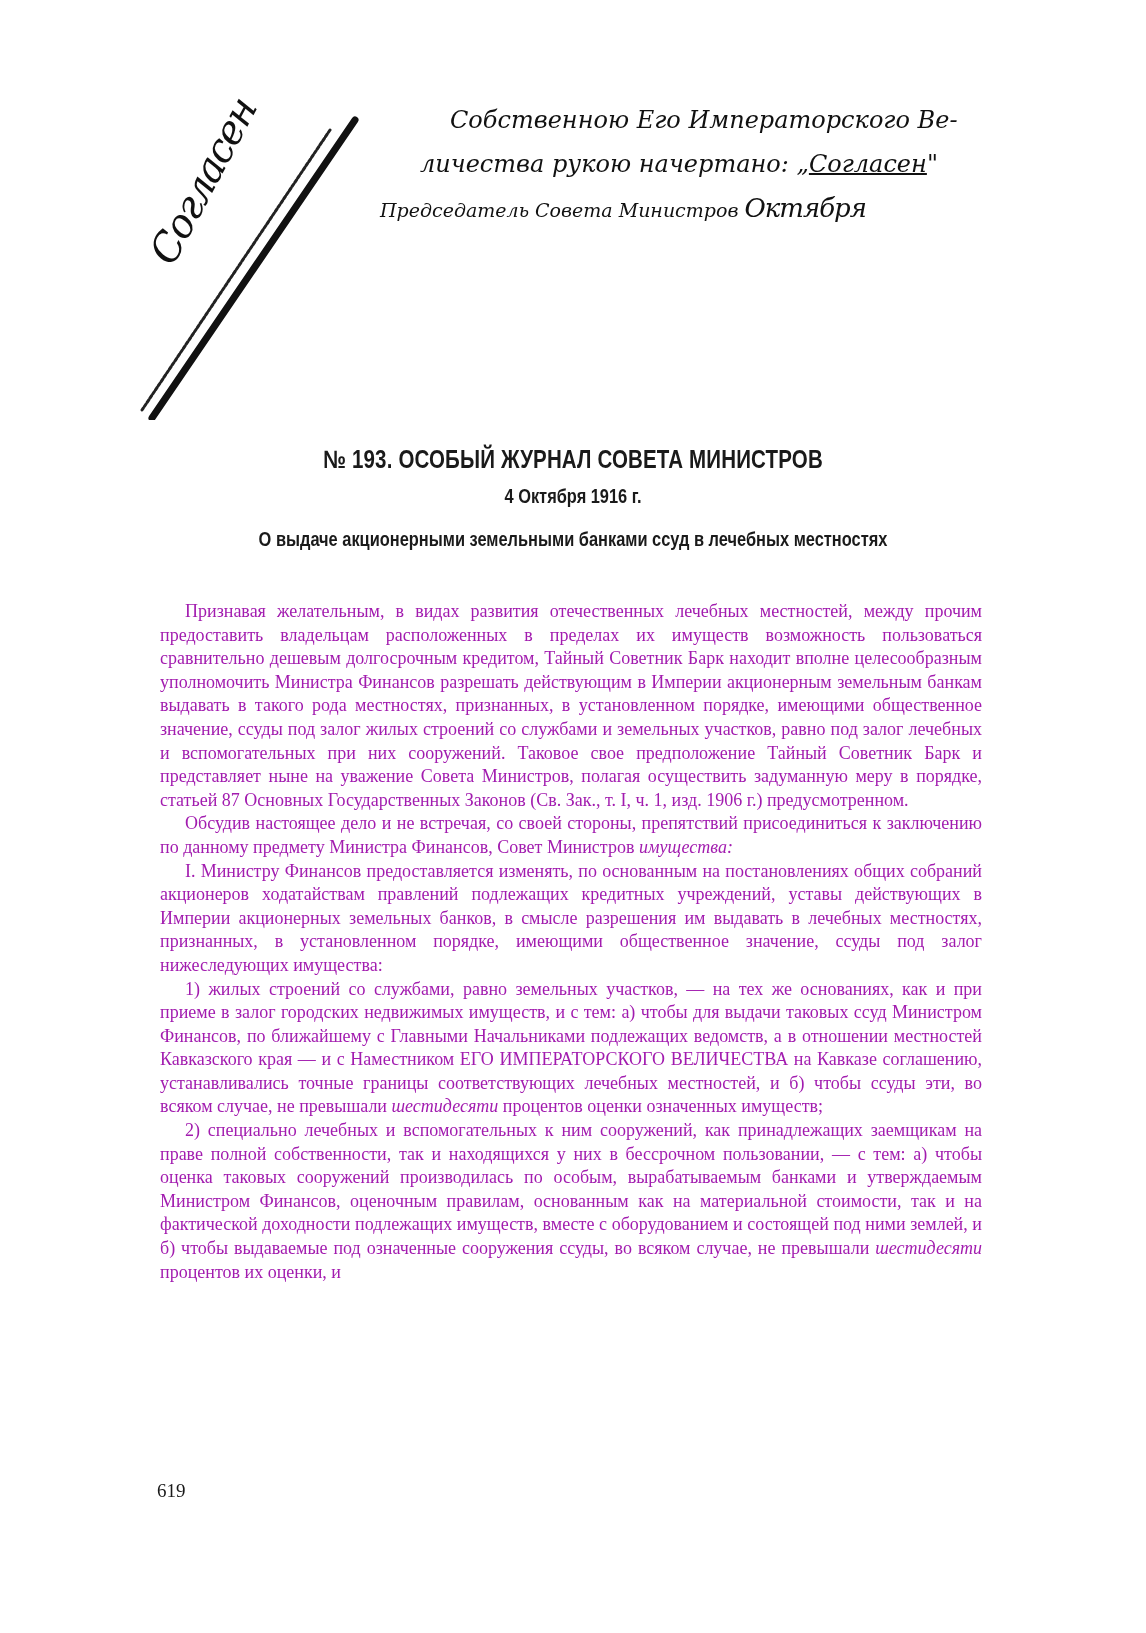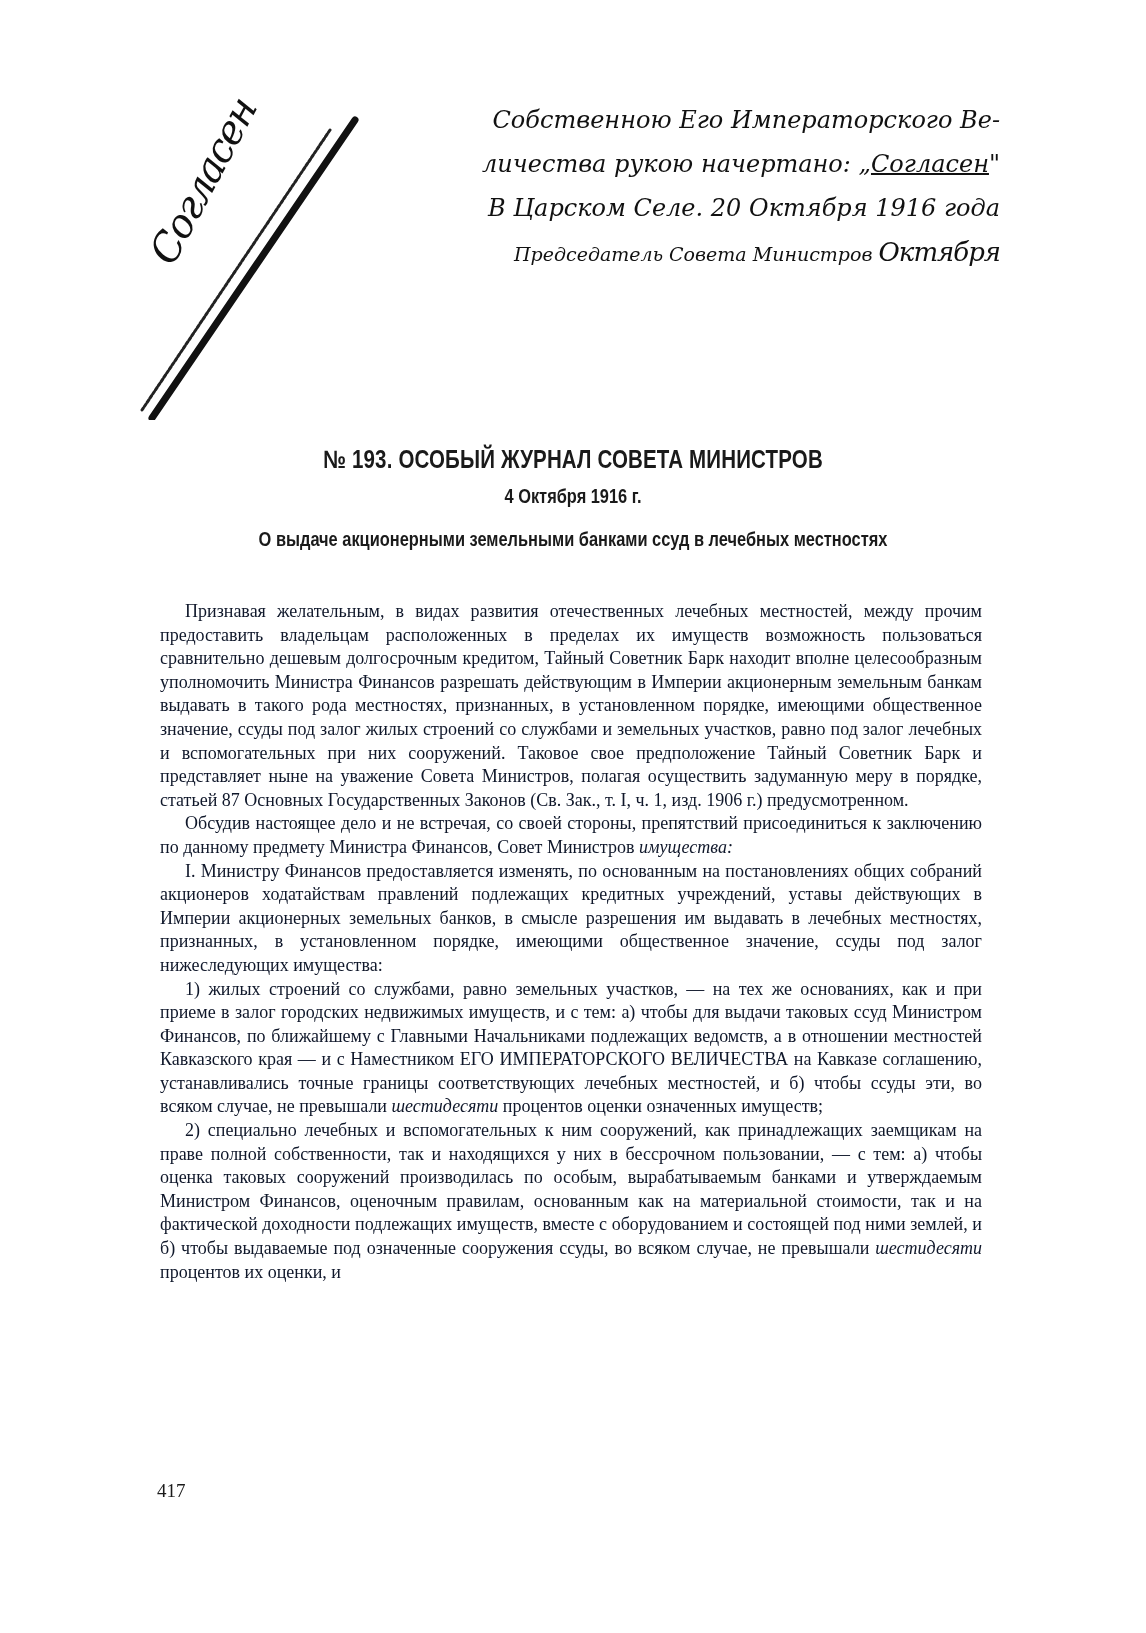--- a/index.html
+++ b/index.html
@@ -12,21 +12,21 @@
   }
   .hand-resolution svg { width: 100%; height: 100%; }
   .hand-resolution-word {
     position: absolute; left: 0px; top: 150px;
     transform: rotate(-62deg); transform-origin: left top;
     font-family: "DejaVu Serif", serif; font-style: italic; font-size: 40px; color: #111;
     white-space: nowrap; letter-spacing: -2px;
   }
   .hand-note {
     position: absolute; left: 380px; top: 98px; width: 620px;
-    font-family: "DejaVu Serif", serif; font-style: italic; color: #111; text-align: right;
+    font-family: "DejaVu Serif", serif; font-style: italic; color: #111;
   }
   .hand-line { white-space: nowrap; line-height: 44px; font-size: 24px; }
   .hand-line.l1 { padding-left: 70px; }
   .hand-line.l2 { padding-left: 40px; }
   .hand-line.l3 { padding-left: 40px; }
   .hand-line.l4 { padding-left: 0px; font-size: 19px; }
   .hand-underline { text-decoration: underline; text-decoration-thickness: 2px; }
   .hand-sig { font-size: 26px; letter-spacing: -1px; }
 
   
@@ -43,21 +43,21 @@
   .doc-subtitle {
     position: absolute; left: 0; width: 1146px; top: 528px; text-align: center;
     font-family: "Liberation Sans", sans-serif; font-weight: bold; font-size: 20px;
     transform: scaleX(0.82); transform-origin: center;
   }
 
   
   .body-text {
     position: absolute; left: 160px; top: 600px; width: 822px;
     font-family: "Liberation Serif", serif; font-size: 18px; line-height: 23.6px;
-    text-align: justify; color: #0f172a;
+    text-align: justify; color: #a21caf;
   }
   .body-text p { margin: 0; text-indent: 25px; hyphens: manual; }
   .body-text em { font-style: italic; }
 
   .page-number {
     position: absolute; left: 157px; top: 1480px;
     font-family: "Liberation Serif", serif; font-size: 19px; color: #1a1a1a;
   }
 </style>
 </head>
@@ -69,30 +69,29 @@
     <svg viewBox="0 0 230 320">
       <path d="M215 20 L12 318" stroke="#111" stroke-width="7" fill="none" stroke-linecap="round"></path>
       <path d="M190 30 L2 310" stroke="#222" stroke-width="3" fill="none" stroke-linecap="round" stroke-dasharray="3 2"></path>
     </svg>
     <div class="hand-resolution-word">Согласен</div>
   </div>
 
   <div class="hand-note">
     <div class="hand-line l1">Собственною Его Императорского Ве-</div>
     <div class="hand-line l2"><span>личества рукою начертано: „</span><span class="hand-underline">Согласен</span><span>"</span></div>
-    <div class="hand-line l3">В Царском Селе. 20 Октября 1916 года</div>
     <div class="hand-line l4"><span>Председатель Совета Министров</span> <span class="hand-sig">Октября</span></div>
   </div>
 
   <div class="doc-title">№ 193. ОСОБЫЙ ЖУРНАЛ СОВЕТА МИНИСТРОВ</div>
   <div class="doc-date">4 Октября 1916 г.</div>
   <div class="doc-subtitle">О выдаче акционерными земельными банками ссуд в лечебных местностях</div>
 
   <div class="body-text">
     <p>Признавая желательным, в видах развития отечественных лечебных местностей, между прочим предоставить владельцам расположенных в пределах их имуществ возможность поль­зоваться сравнительно дешевым долгосрочным кредитом, Тайный Советник Барк находит вполне целесообразным уполномочить Министра Финансов разрешать действующим в Империи акционерным земельным банкам выдавать в такого рода местностях, признанных, в установленном порядке, имеющими общественное значение, ссуды под залог жилых строений со службами и земельных участков, равно под залог лечебных и вспомогательных при них сооружений. Таковое свое предположение Тайный Советник Барк и представляет ныне на уважение Совета Министров, полагая осуществить задуманную меру в порядке, статьей 87 Основных Государственных Законов (Св. Зак., т. I, ч. 1, изд. 1906 г.) предусмотренном.</p>
     <p><span>Обсудив настоящее дело и не встречая, со своей стороны, препятствий присоединиться к заключению по данному предмету Министра Финансов, Совет Министров </span><em>имущества:</em></p>
     <p>I. Министру Финансов предоставляется изменять, по основанным на постановлениях общих собраний акционеров ходатайствам правлений подлежащих кредитных учреждений, уставы действующих в Империи акционерных земельных банков, в смысле разрешения им выдавать в лечебных местностях, признанных, в установленном порядке, имеющими обще­ственное значение, ссуды под залог нижеследующих имущества:</p>
     <p><span>1) жилых строений со службами, равно земельных участков, — на тех же основаниях, как и при приеме в залог городских недвижимых имуществ, и с тем: а) чтобы для выдачи таковых ссуд Министром Финансов, по ближайшему с Главными Начальниками подлежащих ве­домств, а в отношении местностей Кавказского края — и с Наместником ЕГО ИМПЕРА­ТОРСКОГО ВЕЛИЧЕСТВА на Кавказе соглашению, устанавливались точные границы соот­ветствующих лечебных местностей, и б) чтобы ссуды эти, во всяком случае, не превышали </span><em>шестидесяти</em><span> процентов оценки означенных имуществ;</span></p>
     <p><span>2) специально лечебных и вспомогательных к ним сооружений, как принадлежащих за­емщикам на праве полной собственности, так и находящихся у них в бессрочном пользова­нии, — с тем: а) чтобы оценка таковых сооружений производилась по особым, вырабатывае­мым банками и утверждаемым Министром Финансов, оценочным правилам, основанным как на материальной стоимости, так и на фактической доходности подлежащих имуществ, вместе с оборудованием и состоящей под ними землей, и б) чтобы выдаваемые под означенные соору­жения ссуды, во всяком случае, не превышали </span><em>шестидесяти</em><span> процентов их оценки, и</span></p>
   </div>
 
-  <div class="page-number">417</div>
+  <div class="page-number">619</div>
 </div>
 
 </body></html>

